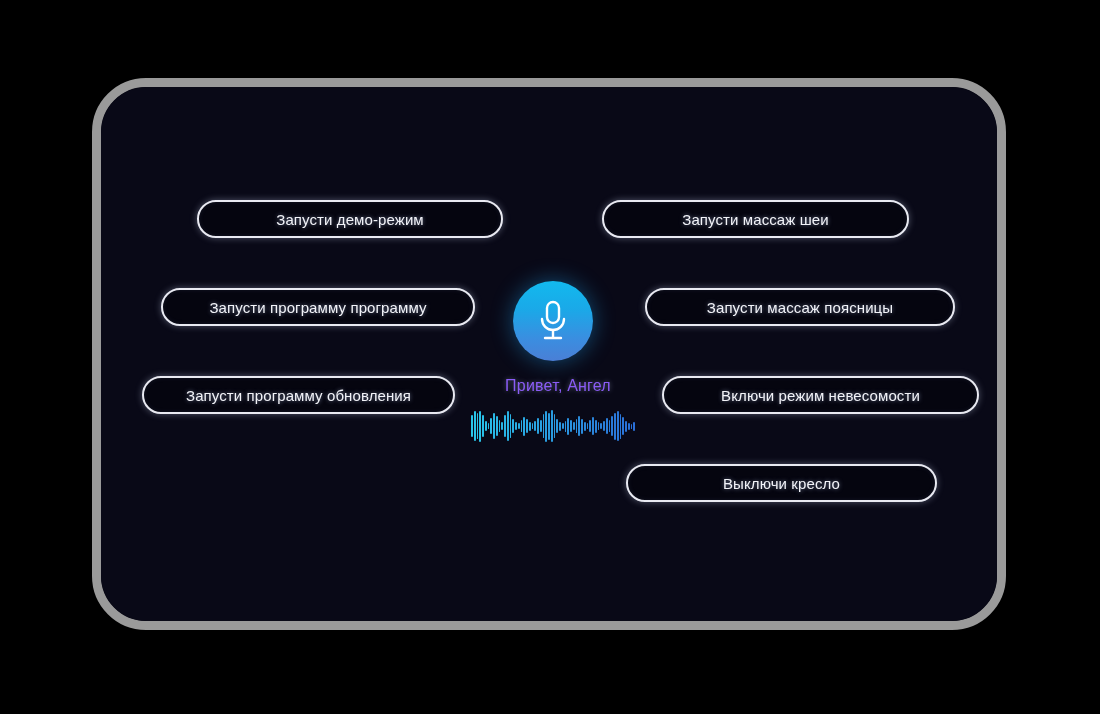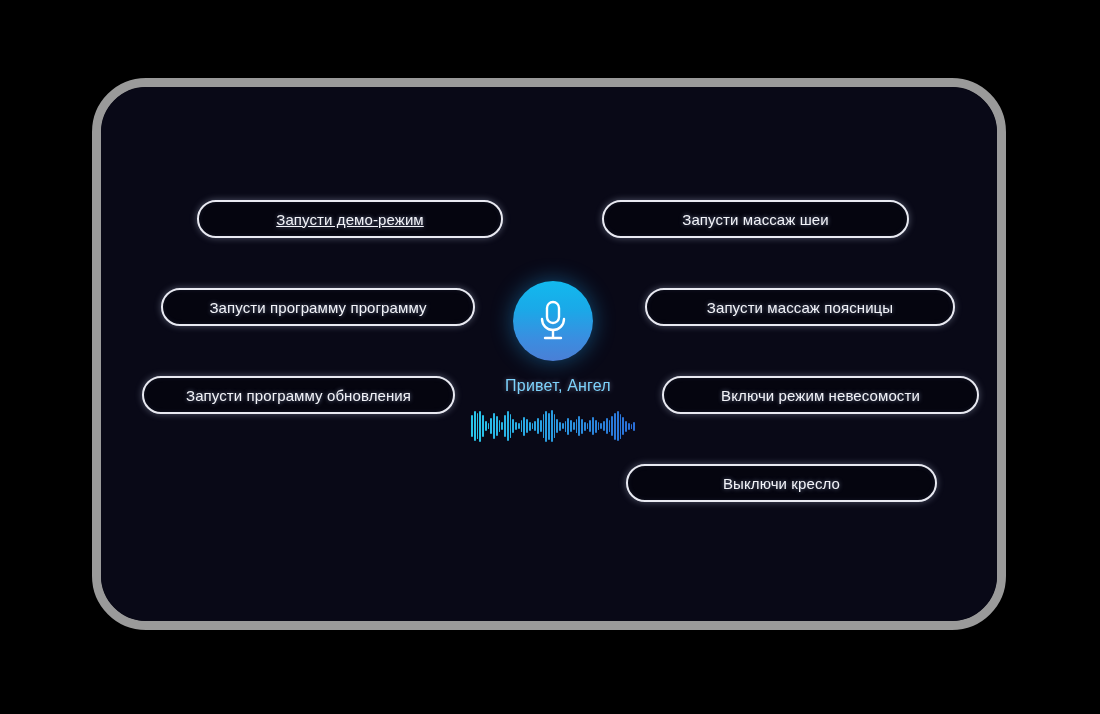--- a/index.html
+++ b/index.html
@@ -53,21 +53,21 @@
     justify-content: center;
     white-space: nowrap;
     box-shadow: 0 0 7px rgba(200,210,240,0.38),
                 inset 0 0 5px rgba(150,170,220,0.10);
     text-shadow: 0 0 4px rgba(190,205,245,0.55);
     cursor: pointer;
     user-select: none;
   }
 
   
-  .pill.l1 { left: 96px;  top: 113px; width: 306px; text-decoration: underline; }
+  .pill.l1 { left: 96px;  top: 113px; width: 306px; }
   .pill.l2 { left: 60px;  top: 201px; width: 314px; }
   .pill.l3 { left: 41px;  top: 289px; width: 313px; }
   .pill.l4 { left: 81px;  top: 377px; width: 311px; }
 
   
   .pill.r1 { left: 501px; top: 113px; width: 307px; }
   .pill.r2 { left: 544px; top: 201px; width: 310px; }
   .pill.r3 { left: 561px; top: 289px; width: 317px; }
   .pill.r4 { left: 525px; top: 377px; width: 311px; }
 
@@ -100,21 +100,21 @@
     cursor: pointer;
   }
   #mic-button svg { display: block; }
 
   #greeting {
     position: absolute;
     left: 0;
     top: 290px;
     width: 914px;
     text-align: center;
-    color: #7dd3fc;
+    color: #8b5cf6;
     font-size: 16px;
     letter-spacing: 0.2px;
     text-shadow: 0 0 5px rgba(190,205,245,0.45);
   }
 
   #waveform {
     position: absolute;
     left: 370px;
     top: 322px;
     width: 164px;

